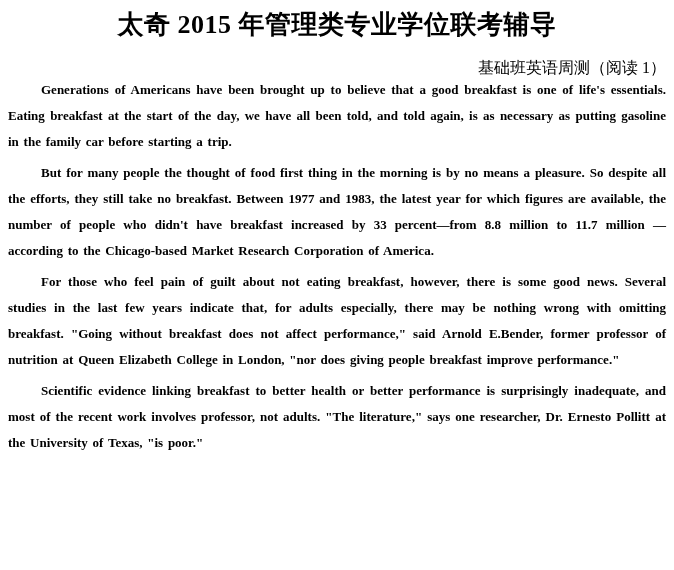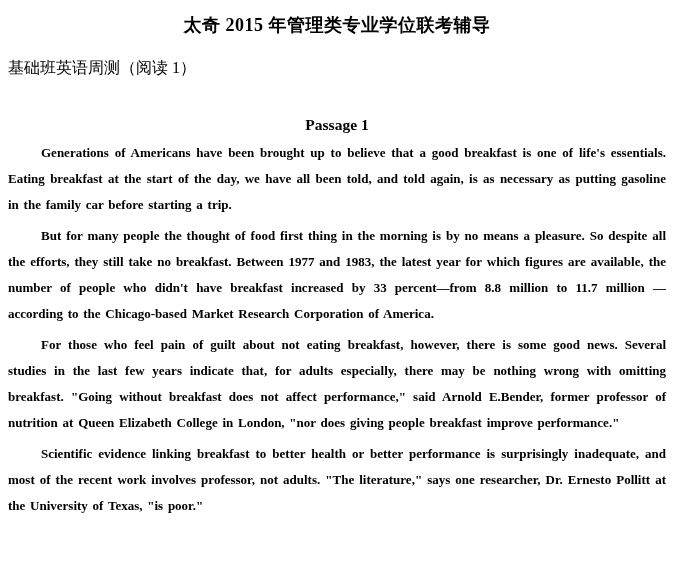--- a/index.html
+++ b/index.html
@@ -13,31 +13,31 @@
     overflow: hidden;
     color: #000000;
     font-family: "Liberation Serif", "DejaVu Serif", serif;
     -webkit-font-smoothing: antialiased;
   }
   .doc {
     width: 658px;
     padding: 0 8px;
   }
   .title {
-    font-size: 18px;
+    font-size: 26px;
     font-weight: 700;
     text-align: center;
     letter-spacing: 0.5px;
     margin: 12px 0 0 0;
     line-height: 26px;
   }
   .subtitle {
     font-size: 16px;
     font-weight: 400;
-    text-align: left;
+    text-align: right;
     margin: 20px 0 0 0;
     line-height: 19px;
   }
   .passage-heading {
     font-size: 15.5px;
     font-weight: 700;
     text-align: center;
     margin: 39px 0 6px 0;
     line-height: 18px;
   }
@@ -50,18 +50,17 @@
     word-spacing: 1.5px;
     font-weight: bold;
   }
 </style>
 </head>
 <body>
 
 <div class="doc">
   <h1 class="title">太奇 2015 年管理类专业学位联考辅导</h1>
   <h2 class="subtitle">基础班英语周测（阅读 1）</h2>
-  <h3 class="passage-heading">Passage 1</h3>
   <p class="para">Generations of Americans have been brought up to believe that a good breakfast is one of life's essentials. Eating breakfast at the start of the day, we have all been told, and told again, is as necessary as putting gasoline in the family car before starting a trip.</p>
   <p class="para">But for many people the thought of food first thing in the morning is by no means a pleasure. So despite all the efforts, they still take no breakfast. Between 1977 and 1983, the latest year for which figures are available, the number of people who didn't have breakfast increased by 33 percent—from 8.8 million to 11.7 million — according to the Chicago-based Market Research Corporation of America.</p>
   <p class="para">For those who feel pain of guilt about not eating breakfast, however, there is some good news. Several studies in the last few years indicate that, for adults especially, there may be nothing wrong with omitting breakfast. "Going without breakfast does not affect performance," said Arnold E.Bender, former professor of nutrition at Queen Elizabeth College in London, "nor does giving people breakfast improve performance."</p>
   <p class="para">Scientific evidence linking breakfast to better health or better performance is surprisingly inadequate, and most of the recent work involves professor, not adults. "The literature," says one researcher, Dr. Ernesto Pollitt at the University of Texas, "is poor."</p>
 </div>
 
 </body></html>

